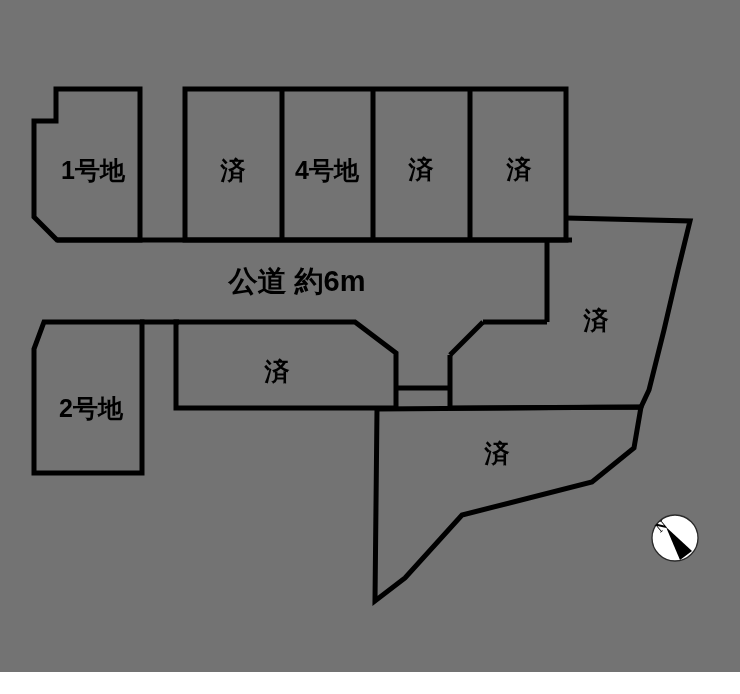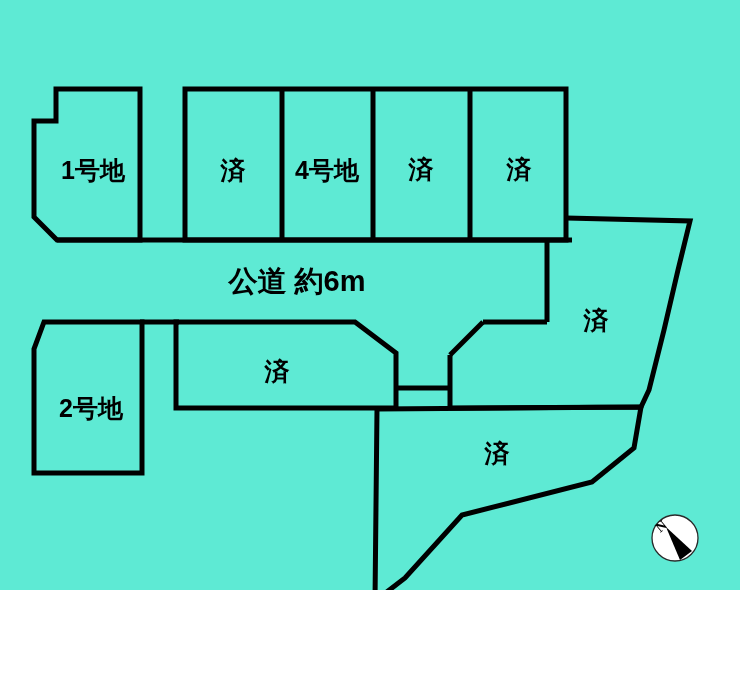--- a/index.html
+++ b/index.html
@@ -1,20 +1,20 @@
 <!DOCTYPE html>
 <html><head>
 <meta charset="utf-8">
 <style>
   html, body { margin: 0; padding: 0; background: #ffffff; }
   .stage {
     position: relative;
     width: 740px;
-    height: 590px;
-    background: #5eead4;
+    height: 672px;
+    background: #737373;
     overflow: hidden;
     font-family: "Liberation Sans", sans-serif;
   }
   svg { display: block; }
   .lot-line {
     fill: none;
     stroke: #000000;
     stroke-width: 5;
     stroke-linejoin: miter;
   }

